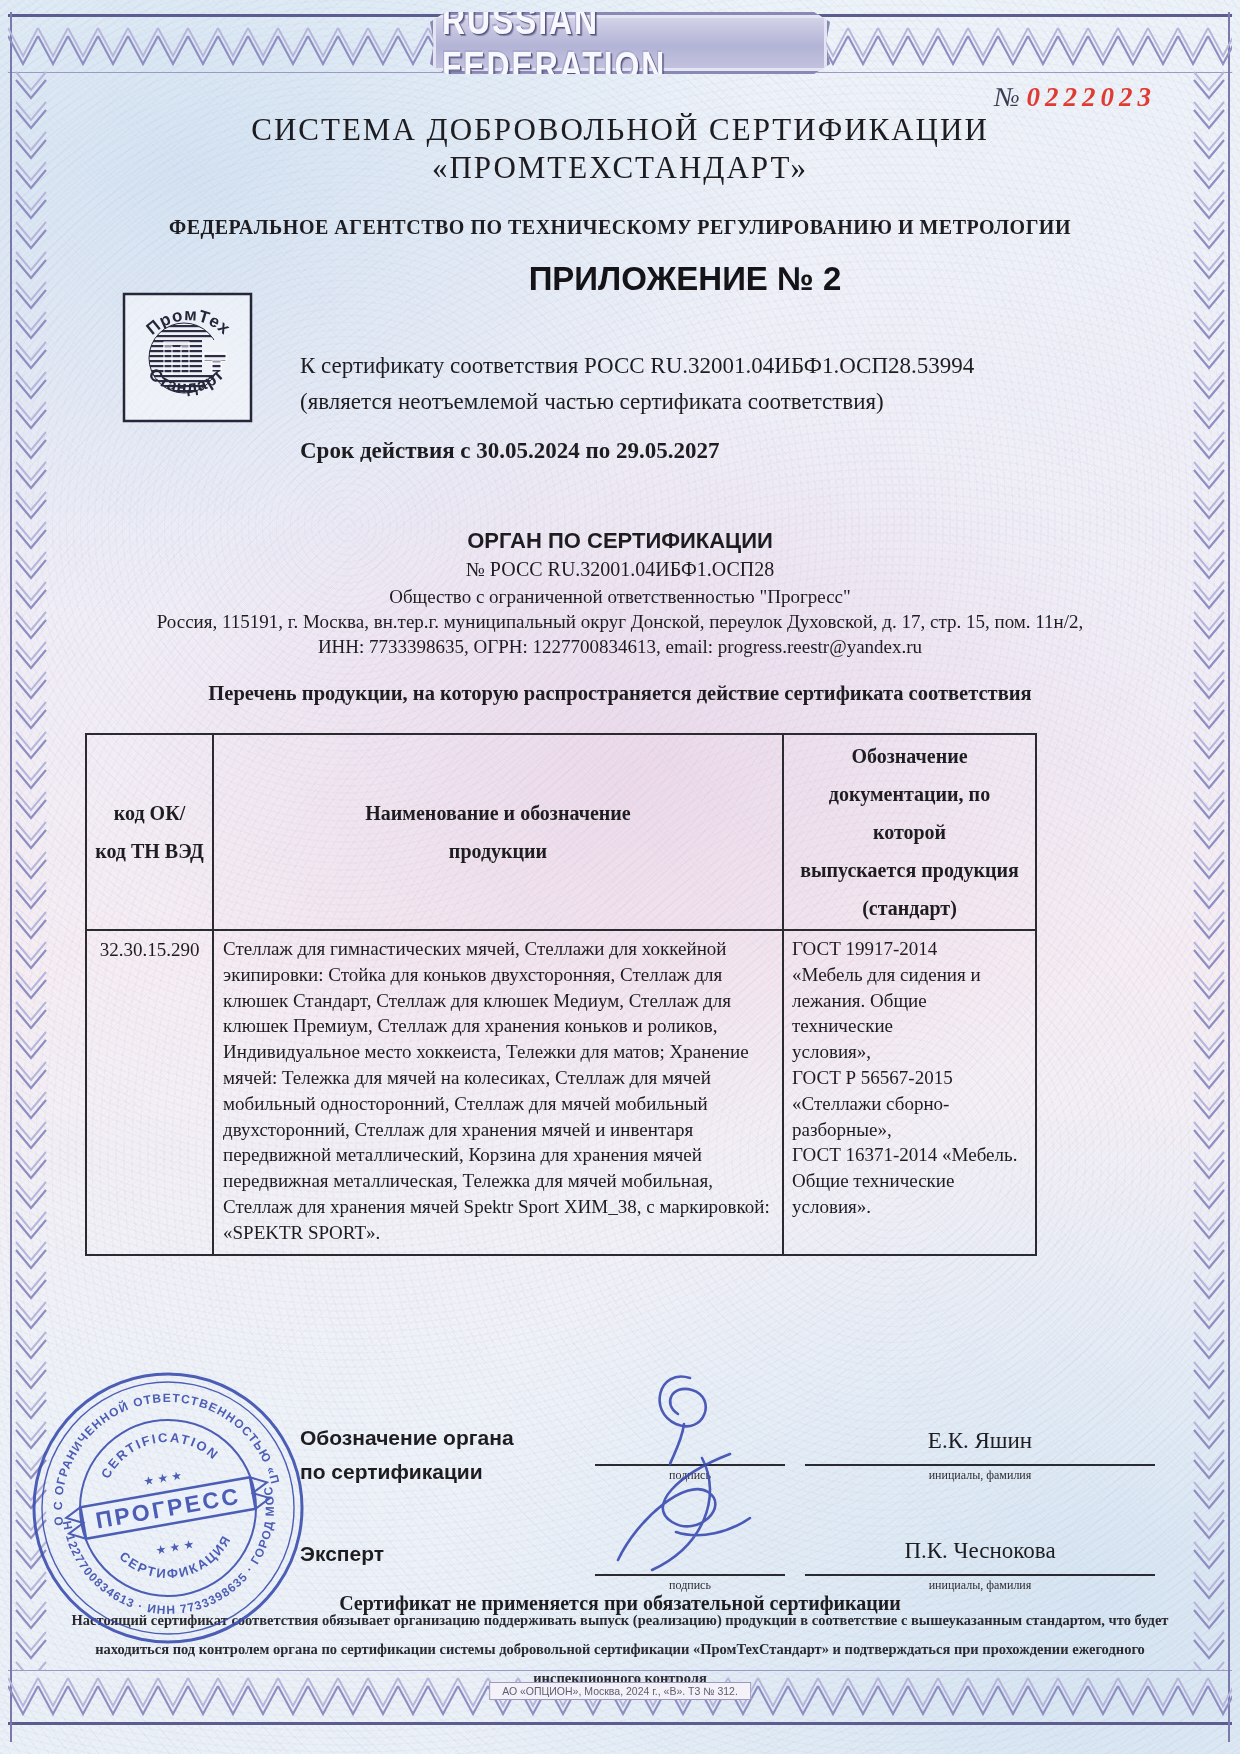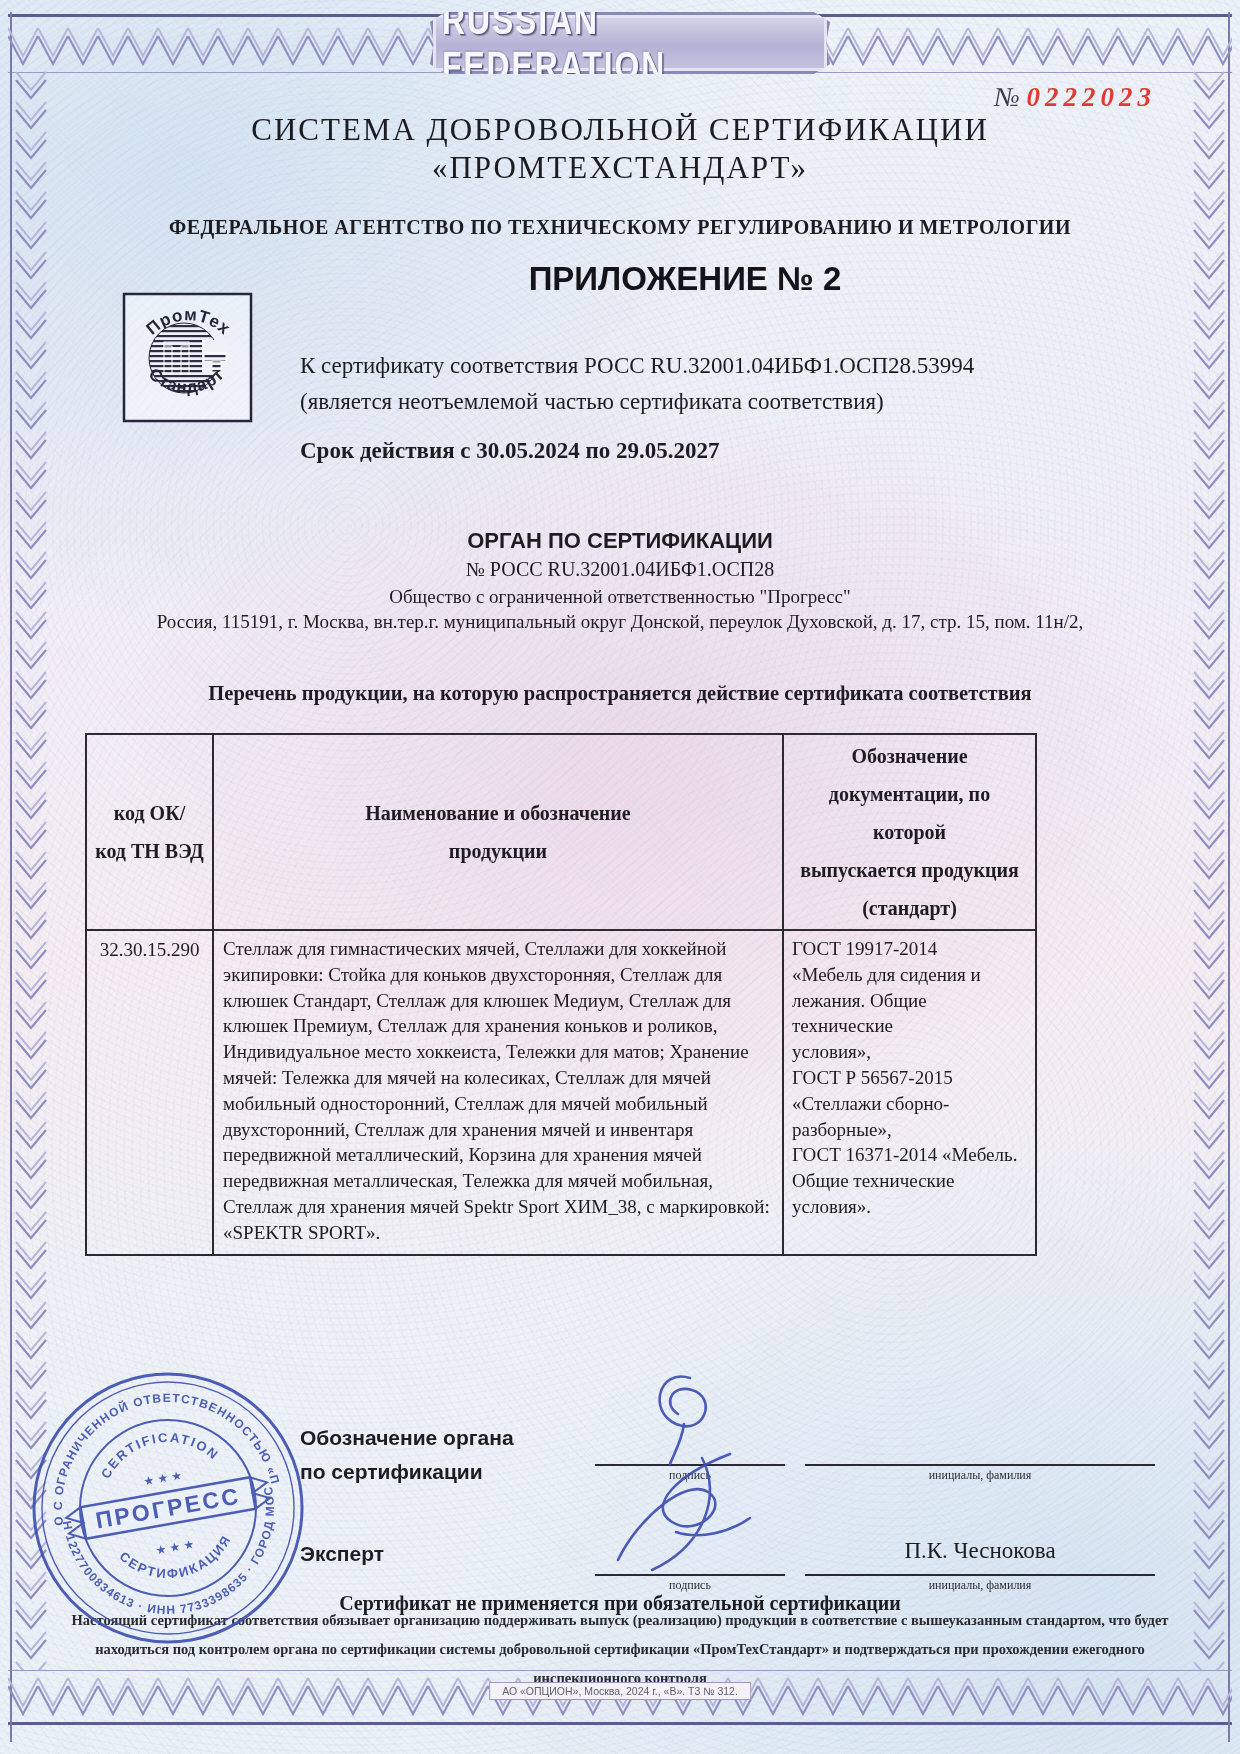--- a/index.html
+++ b/index.html
@@ -164,20 +164,21 @@
   <div class="refblock">
     <div>К сертификату соответствия РОСС RU.32001.04ИБФ1.ОСП28.53994</div>
     <div>(является неотъемлемой частью сертификата соответствия)</div>
   </div>
   <div class="validity">Срок действия с 30.05.2024 по 29.05.2027</div>
 
   <div class="abs t-center organ-title">ОРГАН ПО СЕРТИФИКАЦИИ</div>
   <div class="abs t-center organ-num">№ РОСС RU.32001.04ИБФ1.ОСП28</div>
   <div class="abs t-center organ-name">Общество с ограниченной ответственностью "Прогресс"</div>
   <div class="abs t-center organ-addr">Россия, 115191, г. Москва, вн.тер.г. муниципальный округ Донской, переулок Духовской, д. 17, стр. 15, пом. 11н/2,</div>
+  <div class="abs t-center organ-inn">ИНН: 7733398635, ОГРН: 1227700834613, email: progress.reestr@yandex.ru</div>
 
   <div class="abs t-center list-head">Перечень продукции, на которую распространяется действие сертификата соответствия</div>
   <table class="products">
     <colgroup>
         <col class="col1">
         <col class="col2">
         <col class="col3">
       </colgroup>
     <tbody>
         <tr>
@@ -256,20 +257,21 @@
   <div class="sigline sl1"></div>
   <div class="sigline nl1"></div>
   <div class="sigline sl2"></div>
   <div class="sigline nl2"></div>
 
   <div class="cap cap-s1">подпись</div>
   <div class="cap cap-n1">инициалы, фамилия</div>
   <div class="cap cap-s2">подпись</div>
   <div class="cap cap-n2">инициалы, фамилия</div>
 
+  <div class="name1">Е.К. Яшин</div>
   <div class="name2">П.К. Чеснокова</div>
 
   <div class="abs t-center certnote">Сертификат не применяется при обязательной сертификации</div>
   <div class="fineprint">Настоящий сертификат соответствия обязывает организацию поддерживать выпуск (реализацию) продукции в соответствие с вышеуказанным стандартом, что будет находиться под контролем органа по сертификации системы добровольной сертификации «ПромТехСтандарт» и подтверждаться при прохождении ежегодного инспекционного контроля</div>
 
   <div class="imprint">АО «ОПЦИОН», Москва, 2024 г., «В». Т3 № 312.</div>
 
 </div>
 
 </body></html>

